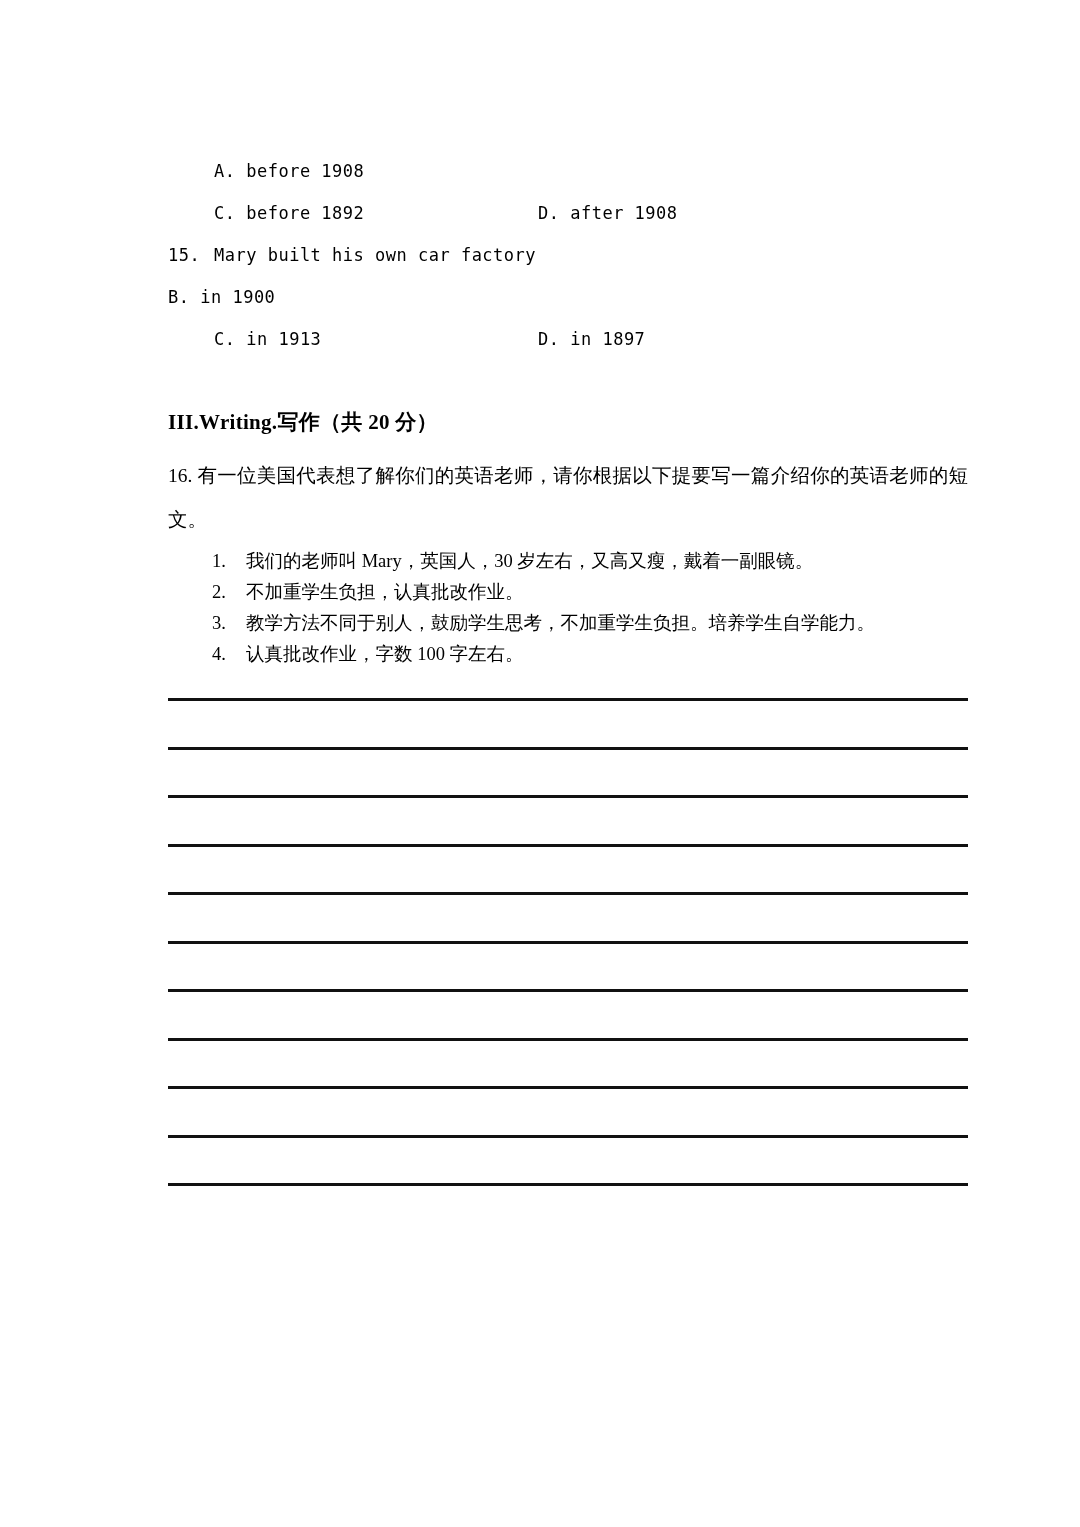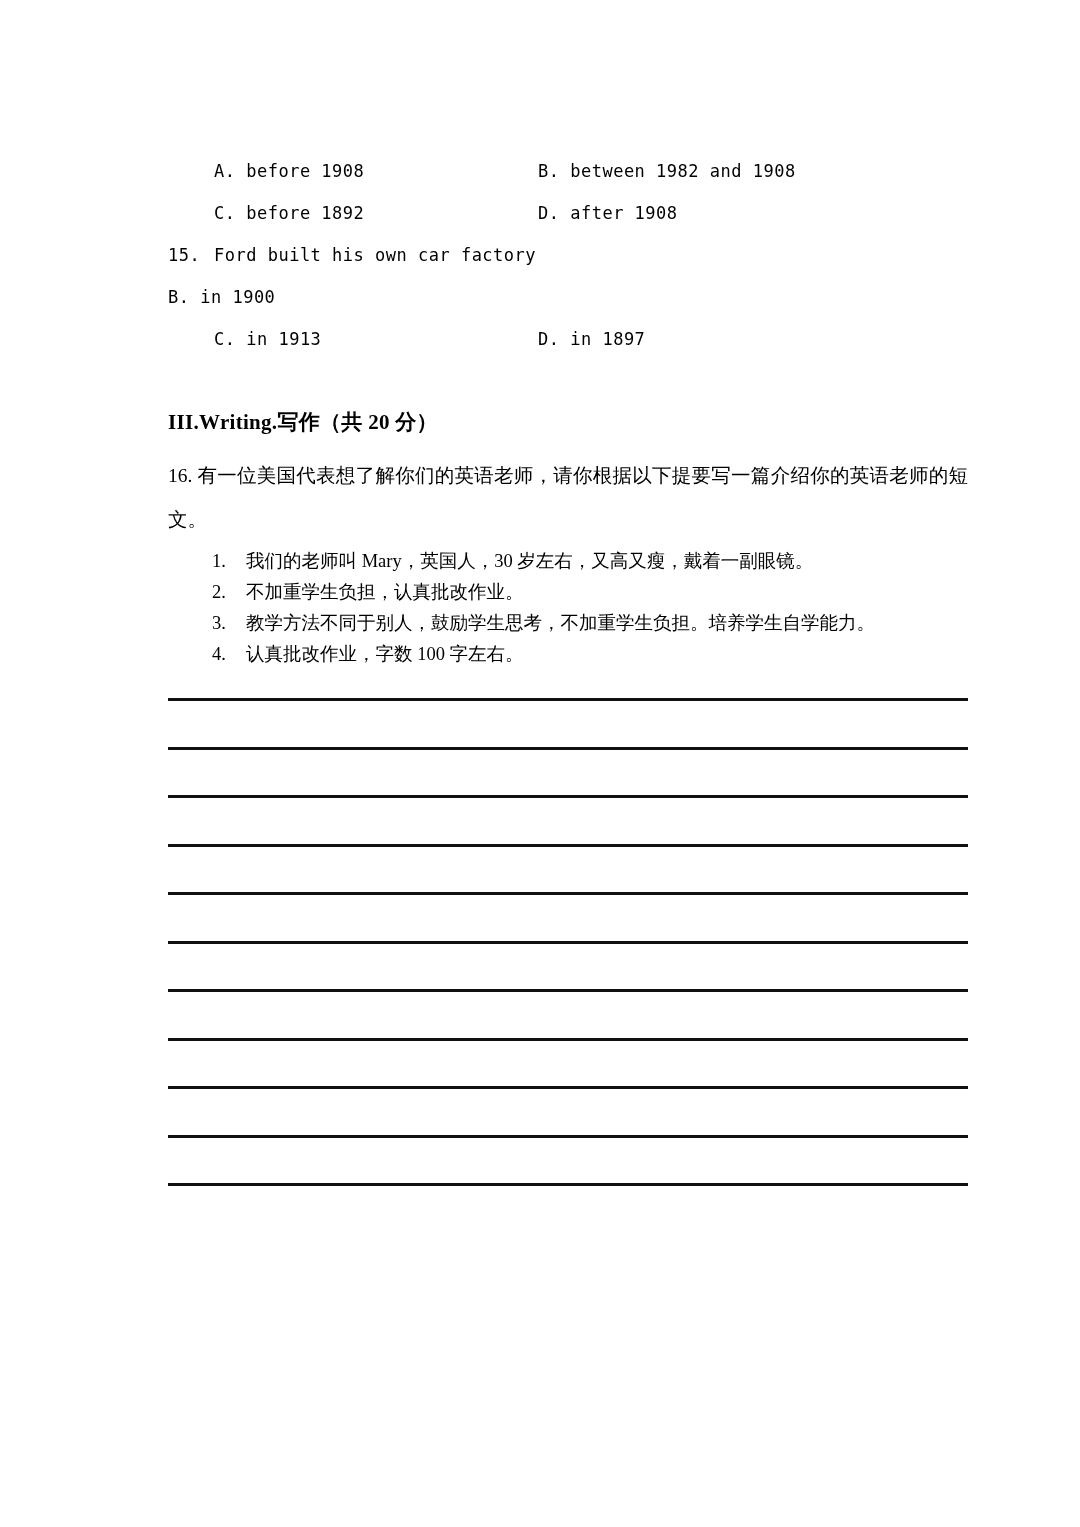--- a/index.html
+++ b/index.html
@@ -102,31 +102,30 @@
 </head>
 <body>
 
 <div class="page">
 
   <div class="content">
 
     <div class="mc-block">
       <div class="opt-row">
         <div class="opt left">A. before 1908</div>
-        <div class="opt right">B. between 1982 and 1908</div>
       </div>
       <div class="opt-row">
         <div class="opt left">C. before 1892</div>
         <div class="opt right">D. after 1908</div>
       </div>
     </div>
 
     <div class="mc-block">
       <div class="q-line">
-        <span class="q-number">15.</span><span>Ford built his own car factory</span>
+        <span class="q-number">15.</span><span>Mary built his own car factory</span>
       </div>
       <div class="opt-row">
         <div class="opt right">B. in 1900</div>
       </div>
       <div class="opt-row">
         <div class="opt left">C. in 1913</div>
         <div class="opt right">D. in 1897</div>
       </div>
     </div>
 

